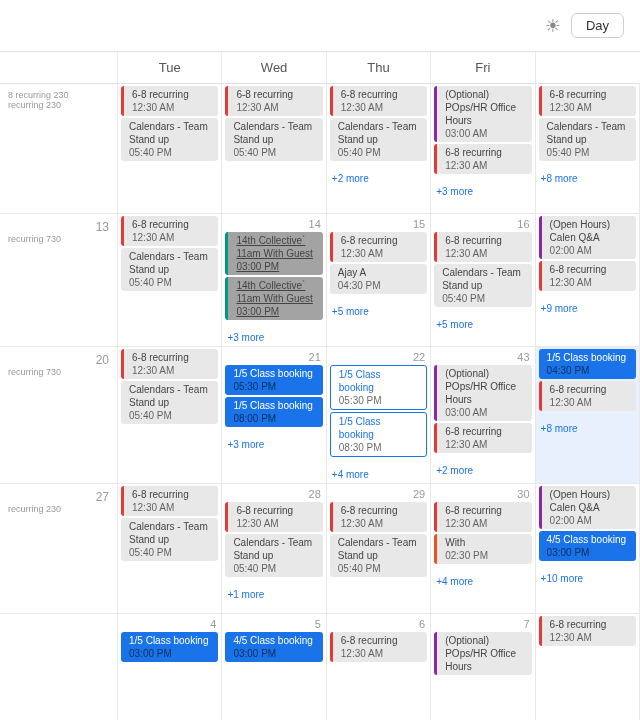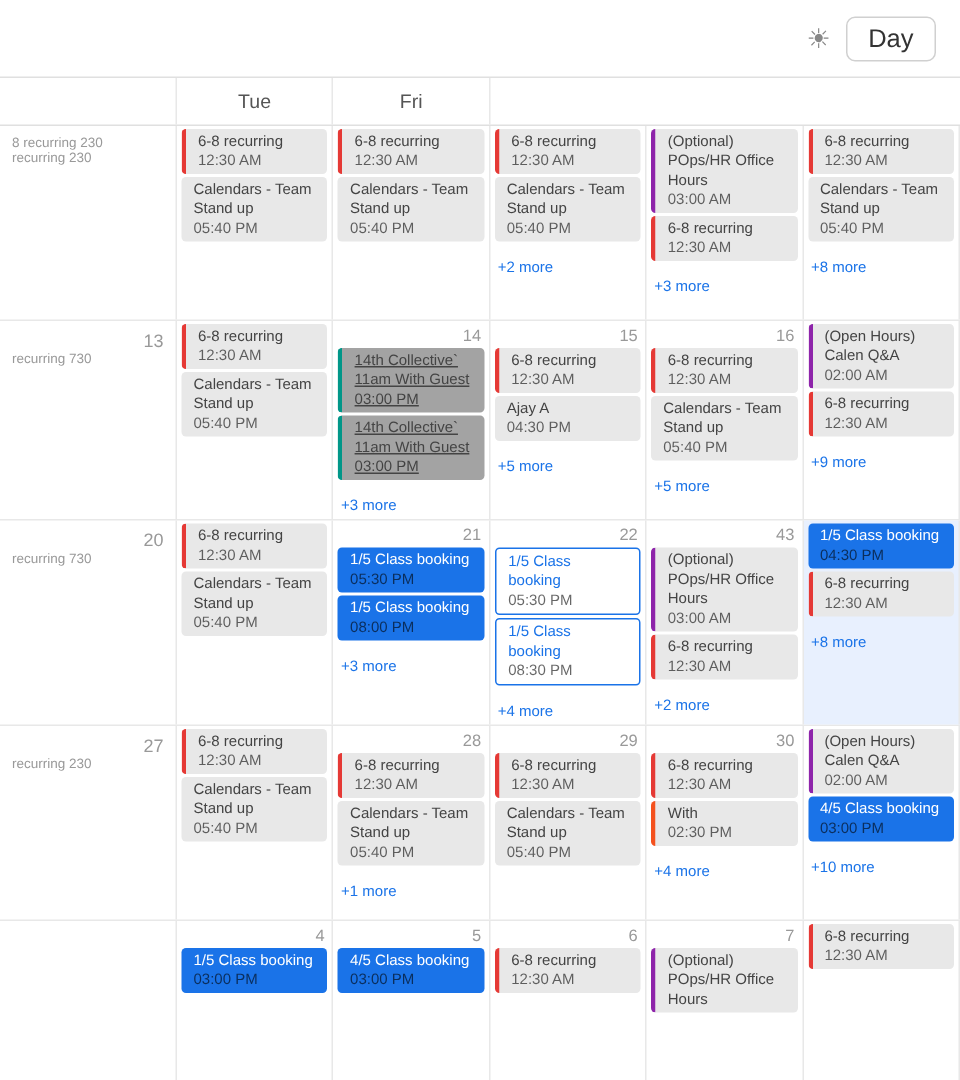--- a/index.html
+++ b/index.html
@@ -5,21 +5,21 @@
     * { box-sizing: border-box; margin: 0; padding: 0; }
     body { font-family: -apple-system, BlinkMacSystemFont, 'Segoe UI', sans-serif; background: #f5f5f7; width: 640px; min-height: 720px; overflow-x: hidden; }
 
     .top-bar {
       display: flex; align-items: center; justify-content: flex-end;
       padding: 8px 16px; background: #fff; border-bottom: 1px solid #e0e0e0; height: 52px;
     }
     .sun-icon { color: #888; font-size: 18px; margin-right: 10px; }
     .day-btn {
       background: #fff; border: 1px solid #d0d0d0; border-radius: 6px;
-      padding: 4px 14px; font-size: 17px; cursor: pointer; color: #333;
+      padding: 4px 14px; font-size: 13px; cursor: pointer; color: #333;
     }
 
     .calendar-wrap { background: #fff; }
 
     .day-headers {
       display: grid; grid-template-columns: 118px repeat(5, 1fr);
       border-bottom: 1px solid #e0e0e0;
     }
     .day-header {
       text-align: center; padding: 8px 4px; font-size: 13px;
@@ -72,20 +72,22 @@
 
 <div class="top-bar">
   <span class="sun-icon">☀</span>
   <button class="day-btn">Day</button>
 </div>
 
 <div class="calendar-wrap">
   <div class="day-headers">
     <div class="day-header"></div>
       <div class="day-header">Tue</div>
+      <div class="day-header">Wed</div>
+      <div class="day-header">Thu</div>
       <div class="day-header">Fri</div>
     </div>
 <div class="week-row">
       <div class="week-num">
         <div style="font-size: 9px; color: rgb(153, 153, 153); text-align: left;">8 recurring 230</div>
         <div style="font-size: 9px; color: rgb(153, 153, 153); text-align: left;">recurring 230</div>
       </div>
       <div class="day-cell">
         <div class="event ev-red-left">
           <div class="event-title">6-8 recurring</div>

